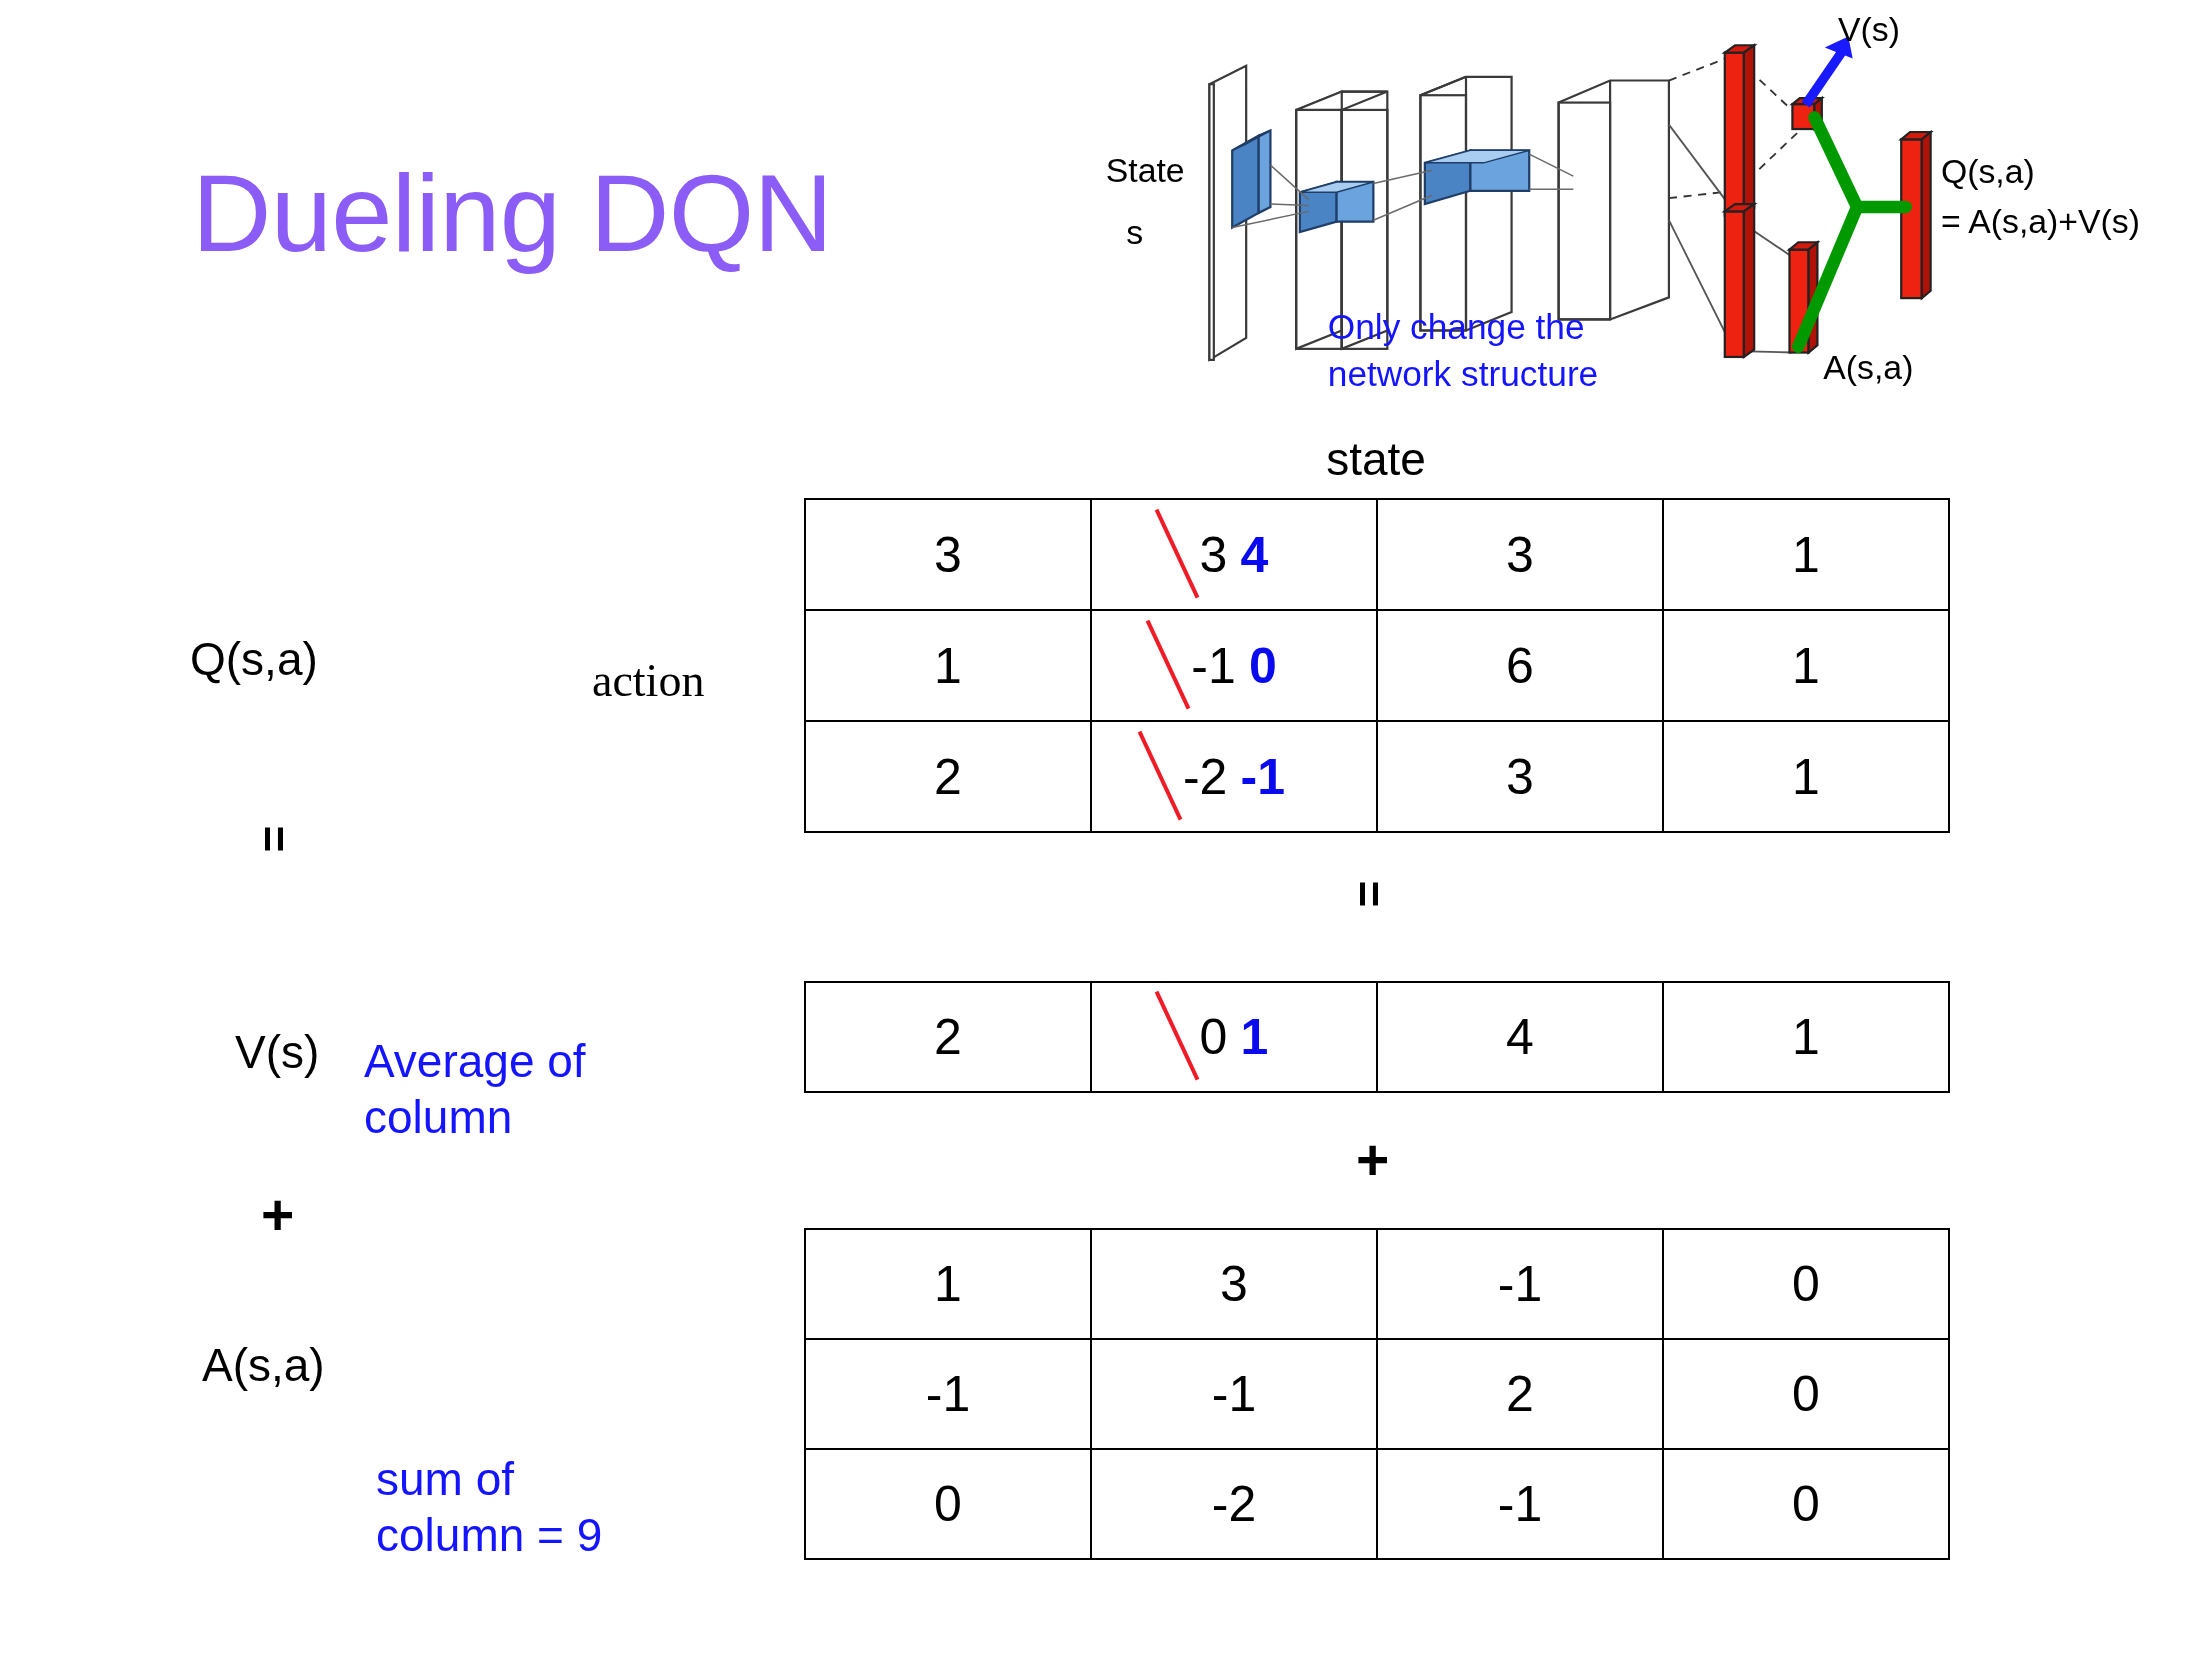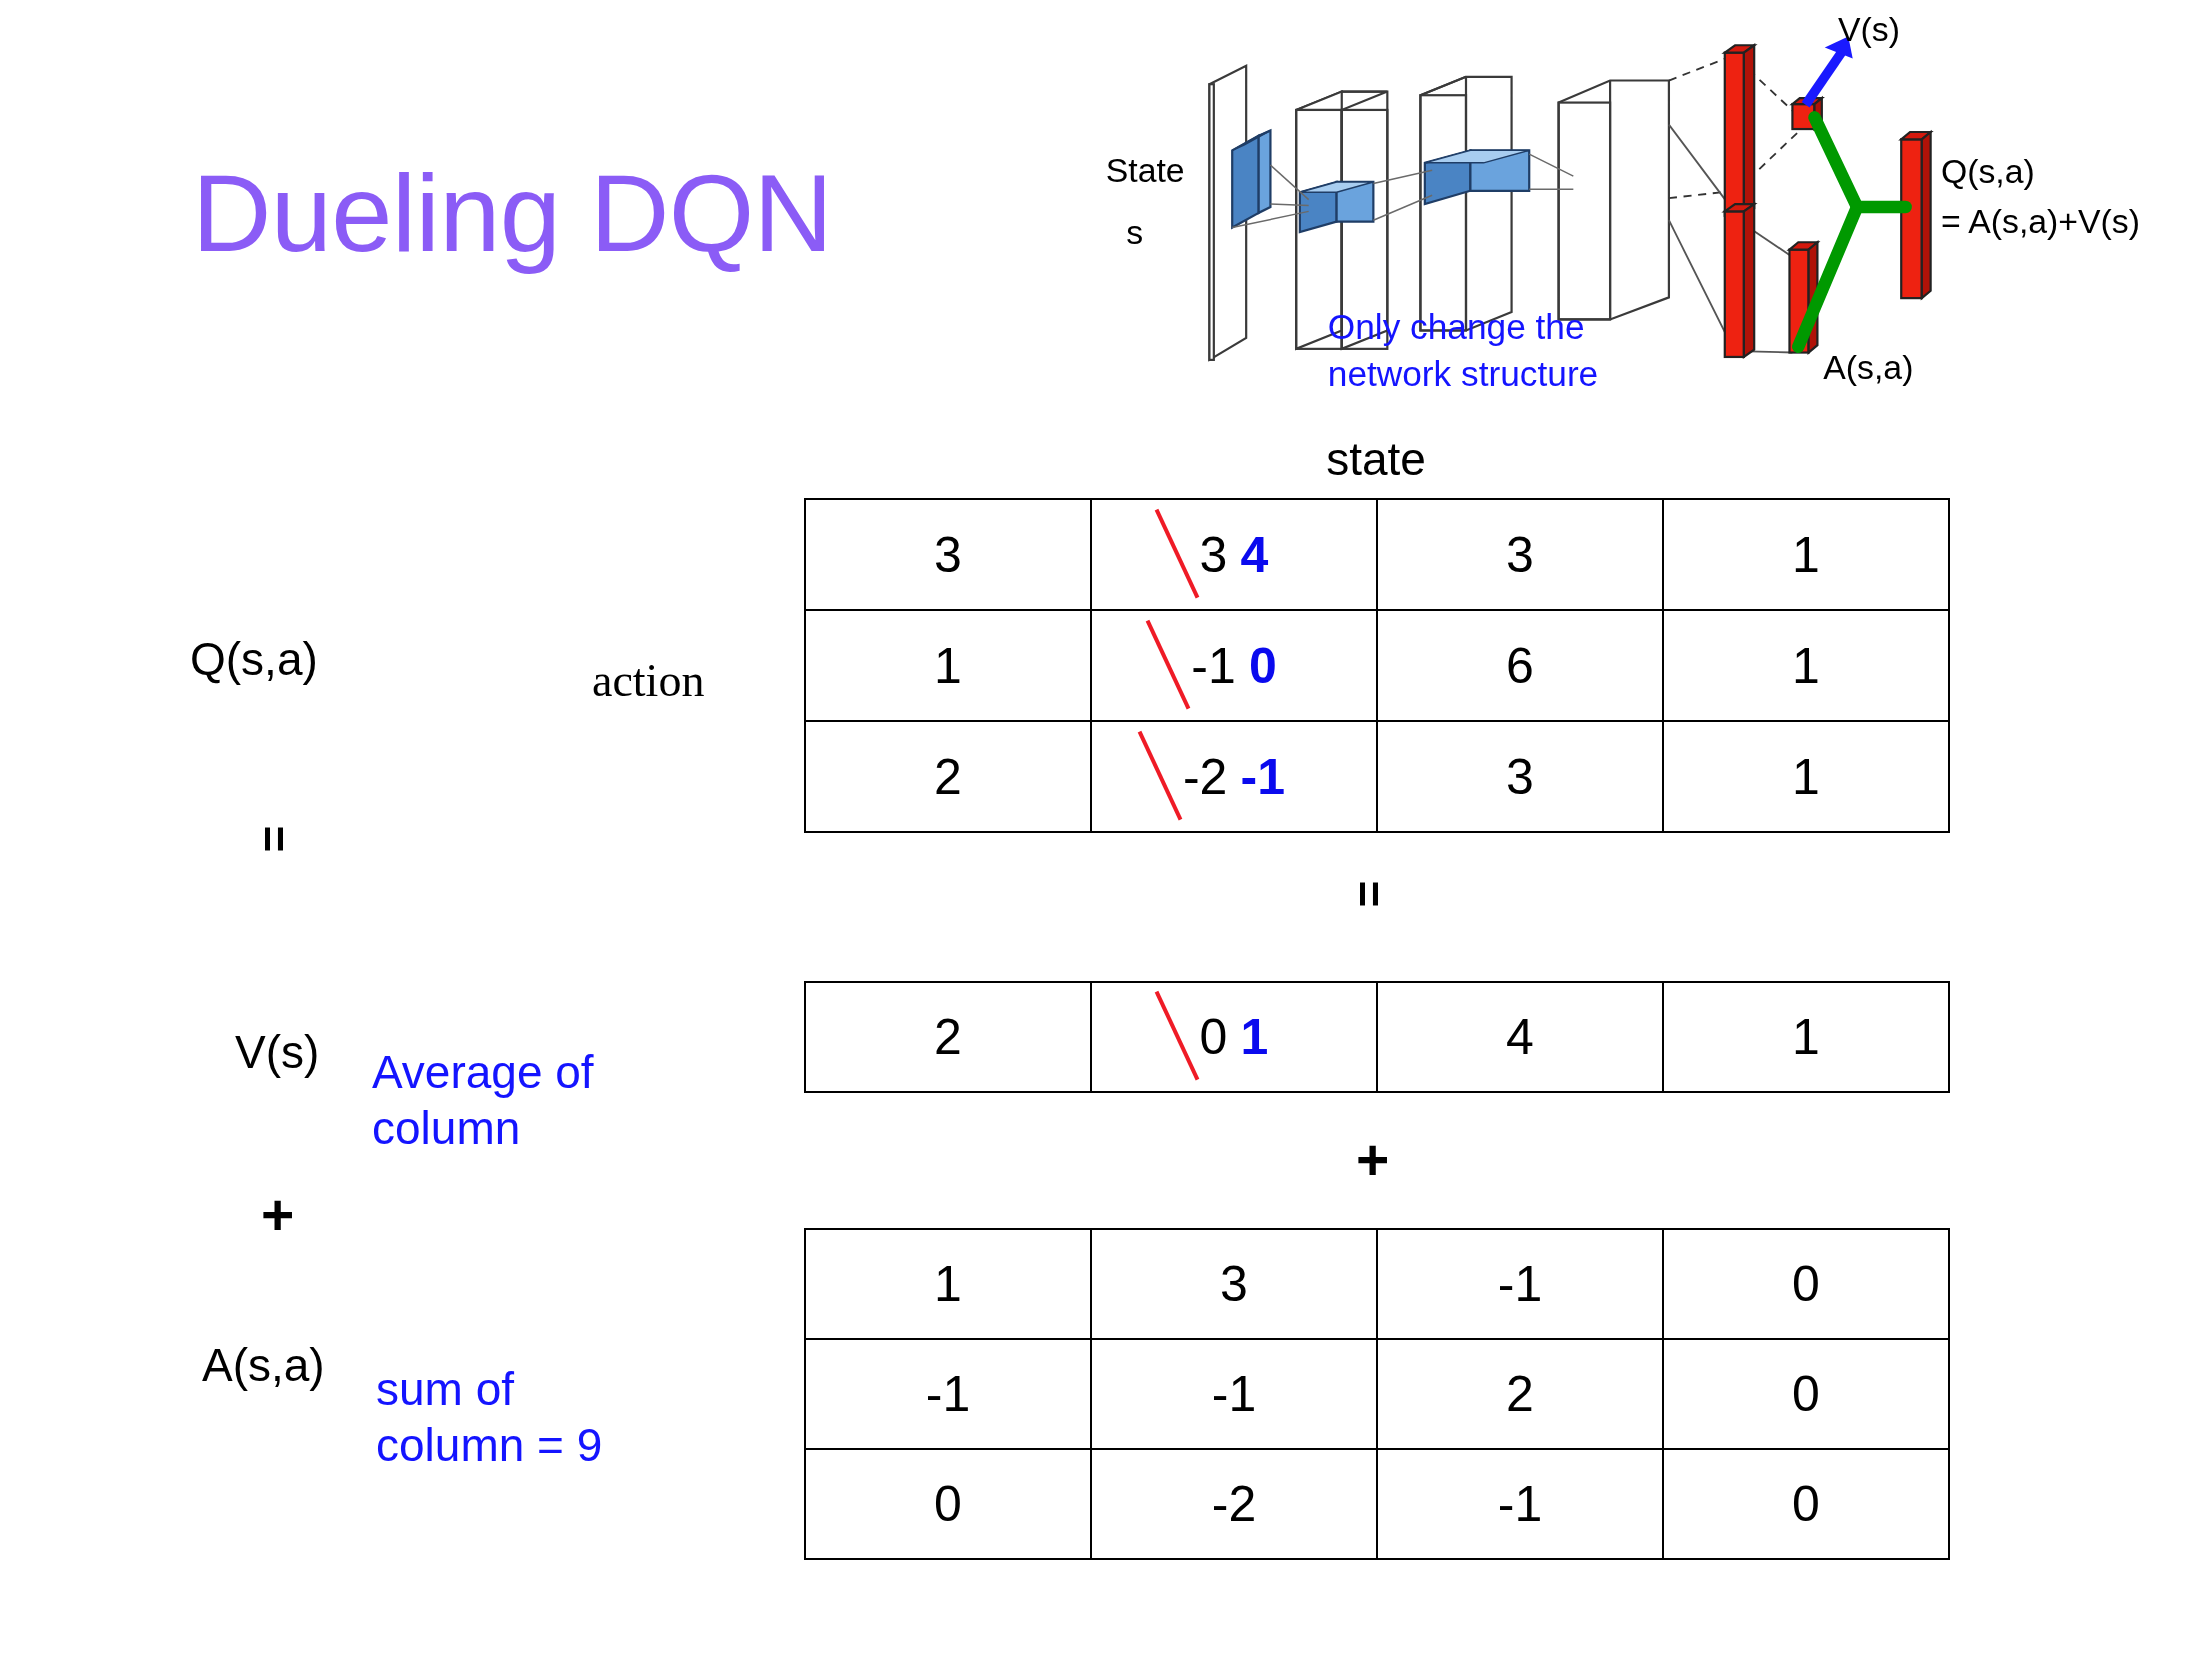--- a/index.html
+++ b/index.html
@@ -55,24 +55,24 @@
   .side-label-blue {
     font-size: 46px;
     color: #1414ff;
     white-space: nowrap;
     line-height: 1.22;
   }
   #label-q      { left: 190px;  top: 632px; }
   #label-action { left: 592px;  top: 654px; font-family: Liberation Serif, serif; }
   #label-eq-left{ left: 261px;  top: 812px; }
   #label-v      { left: 235px;  top: 1025px; }
-  #label-avg    { left: 372px;  top: 1033px; margin-top: 11px; }
+  #label-avg    { left: 364px;  top: 1033px; }
   #label-plus-left { left: 261px; top: 1187px; }
   #label-a      { left: 202px;  top: 1338px; }
-  #label-sum    { left: 376px;  top: 1361px; }
+  #label-sum    { left: 376px;  top: 1451px; }
 
   .rot-eq {
     display: inline-block;
     transform: rotate(90deg);
     transform-origin: center center;
     font-size: 46px;
     font-weight: 700;
     color: #000;
   }
   .bigplus {

